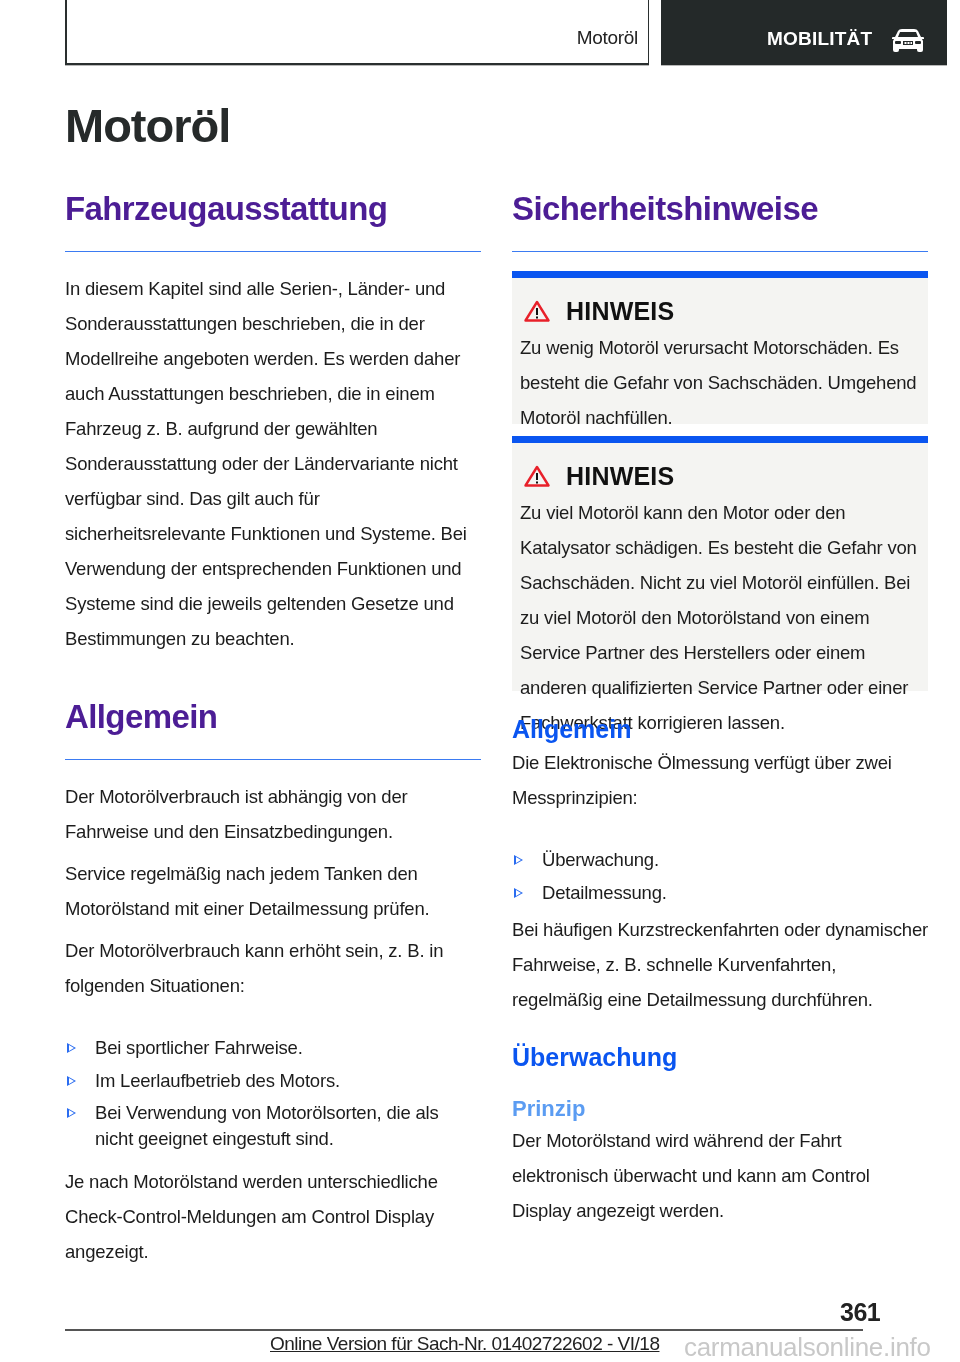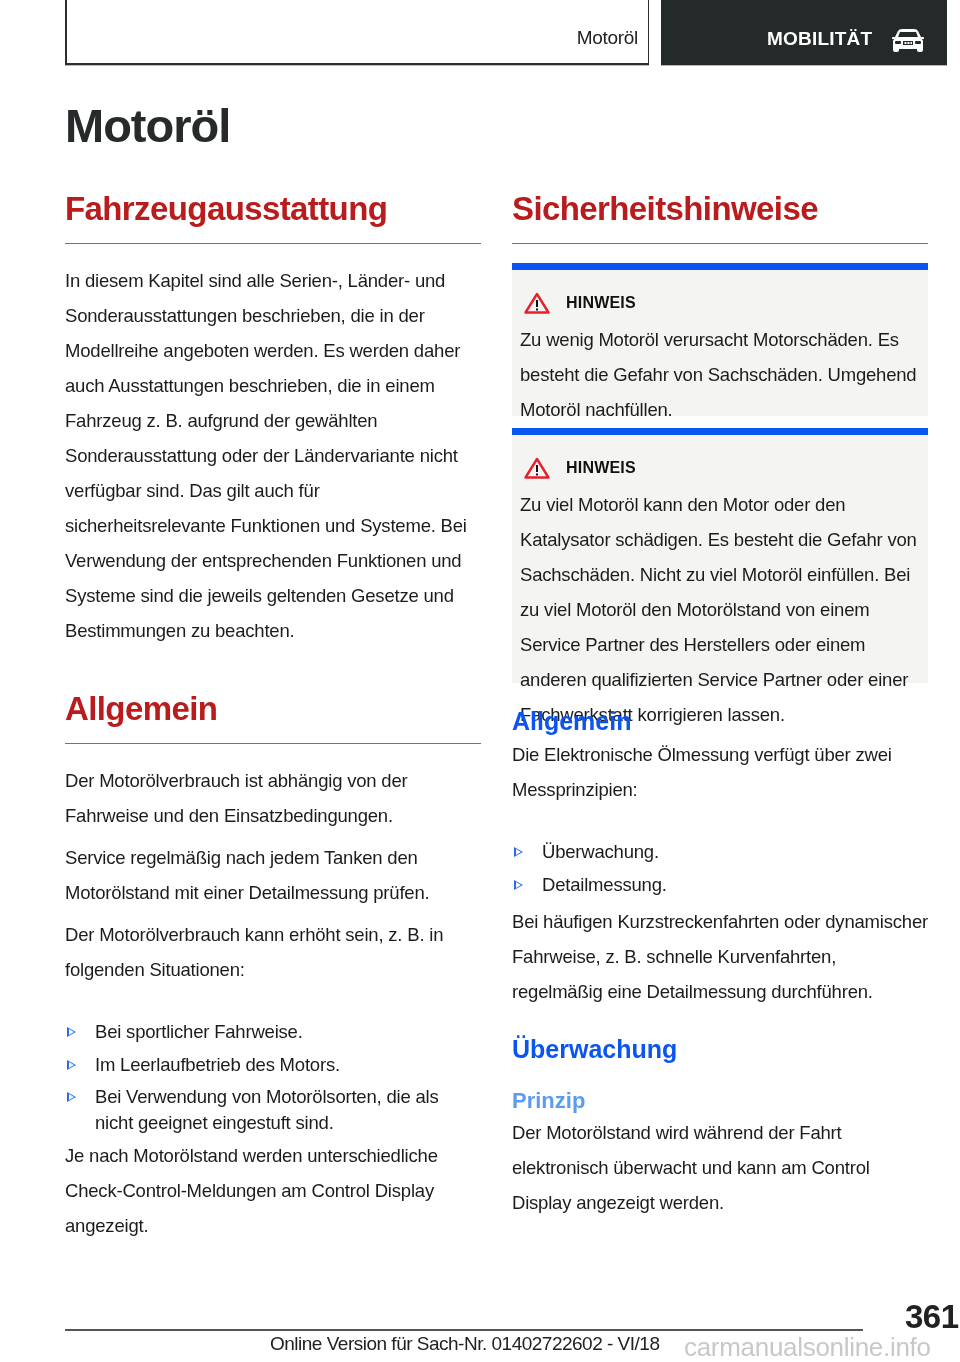--- a/index.html
+++ b/index.html
@@ -28,22 +28,22 @@
     .page-title {
       position: absolute; left: 65px; top: 98px;
       font-size: 47px; font-weight: bold; color: #262a2a; letter-spacing: -1px;
     }
 
     .col { position: absolute; width: 416px; }
     .col-left { left: 65px; top: 188px; }
     .col-right { left: 512px; top: 188px; }
 
     .h1 {
-      font-size: 33px; font-weight: bold; color: #b91c1c; letter-spacing: -0.6px;
-      line-height: 42px; padding-bottom: 13px;
+      font-size: 33px; font-weight: bold; color: #4c1d95; letter-spacing: -0.6px;
+      line-height: 42px; padding-bottom: 21px;
       border-bottom: 1.5px solid #3b7bf2;
     }
     .h2 { font-size: 25px; font-weight: bold; color: #0a55f0; line-height: 32px; }
     .h3 { font-size: 22px; font-weight: bold; color: #5b9cf2; line-height: 28px; }
 
     .p { font-size: 18.5px; line-height: 35px; color: #1c1c1c; letter-spacing: -0.2px; }
 
     .ul { list-style: none; margin-top: 32px; }
     .ul li { position: relative; padding-left: 30px; font-size: 18.5px; line-height: 25.5px; margin-top: 7px; letter-spacing: -0.2px; }
     .ul li .bullet {
@@ -53,30 +53,30 @@
     .ul li .bullet::after {
       content: ""; position: absolute; left: -7.5px; top: -3px; width: 0; height: 0;
       border-left: 5px solid #ffffff; border-top: 3px solid transparent; border-bottom: 3px solid transparent;
     }
 
     .notice {
       background: #f4f4f2; border-top: 7px solid #0a55f0; padding: 20px 8px 16px 8px;
     }
     .notice .nhead { display: flex; align-items: center; height: 26px; margin-bottom: 6px; }
     .notice .warn-icon { width: 26px; height: 22px; margin-left: 4px; margin-right: 16px; }
-    .notice .ntitle { font-size: 16px; font-weight: bold; color: #111; letter-spacing: 0.2px; }
+    .notice .ntitle { font-size: 25px; font-weight: bold; color: #111; letter-spacing: 0.2px; }
 
     .footer-line { position: absolute; left: 65px; top: 1329px; width: 798px; height: 2px; background: #555; }
     .page-num {
-      position: absolute; left: 905px; top: 1298px;
-      font-size: 33px; font-weight: bold; color: #222; letter-spacing: -0.5px;
+      position: absolute; left: 840px; top: 1298px;
+      font-size: 25px; font-weight: bold; color: #222; letter-spacing: -0.5px;
     }
     .footer-text {
       position: absolute; left: 270px; top: 1333px;
-      font-size: 19px; color: #222; letter-spacing: -0.5px; white-space: nowrap;
+      font-size: 19px; color: #222; letter-spacing: -0.5px; white-space: nowrap; text-decoration: underline;
     }
     .watermark {
       position: absolute; left: 684px; top: 1332px;
       font-size: 26px; color: #c8c8c8; white-space: nowrap; letter-spacing: -0.3px;
     }
   </style>
 </head>
 <body>
 
 <div class="hdr-left">
@@ -104,21 +104,21 @@
 
   <div class="h1" style="margin-top:40px;">Allgemein</div>
   <div class="p" style="margin-top:19px;">Der Motorölverbrauch ist abhängig von der Fahrweise und den Einsatzbedingungen.</div>
   <div class="p" style="margin-top:7px;">Service regelmäßig nach jedem Tanken den Motorölstand mit einer Detailmessung prüfen.</div>
   <div class="p" style="margin-top:7px;">Der Motorölverbrauch kann erhöht sein, z. B. in folgenden Situationen:</div>
   <ul class="ul">
     <li><span class="bullet"></span><span>Bei sportlicher Fahrweise.</span></li>
     <li><span class="bullet"></span><span>Im Leerlaufbetrieb des Motors.</span></li>
     <li><span class="bullet"></span><span>Bei Verwendung von Motorölsorten, die als nicht geeignet eingestuft sind.</span></li>
   </ul>
-  <div class="p" style="margin-top:3px;">Je nach Motorölstand werden unterschiedliche Check-Control-Meldungen am Control Display angezeigt.</div>
+  <div class="p" style="margin-top:13px;">Je nach Motorölstand werden unterschiedliche Check-Control-Meldungen am Control Display angezeigt.</div>
 </div>
 
 <div class="col col-right">
   <div class="h1">Sicherheitshinweise</div>
 
   <div class="notice" style="margin-top:19px; height:153px;">
     <div class="nhead">
       <svg class="warn-icon" viewBox="0 0 26 22">
         <path d="M13 2 L24.5 20.5 L1.5 20.5 Z" fill="none" stroke="#e8202a" stroke-width="2.4" stroke-linejoin="round"></path>
         <rect x="12" y="8" width="2" height="7" fill="#111"></rect>

